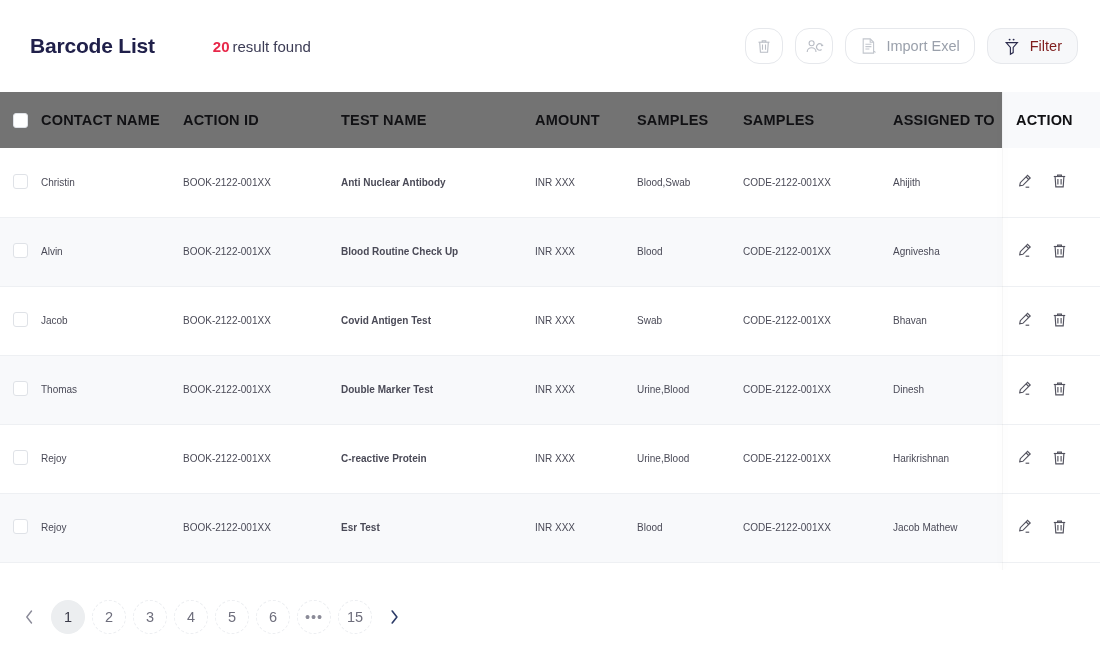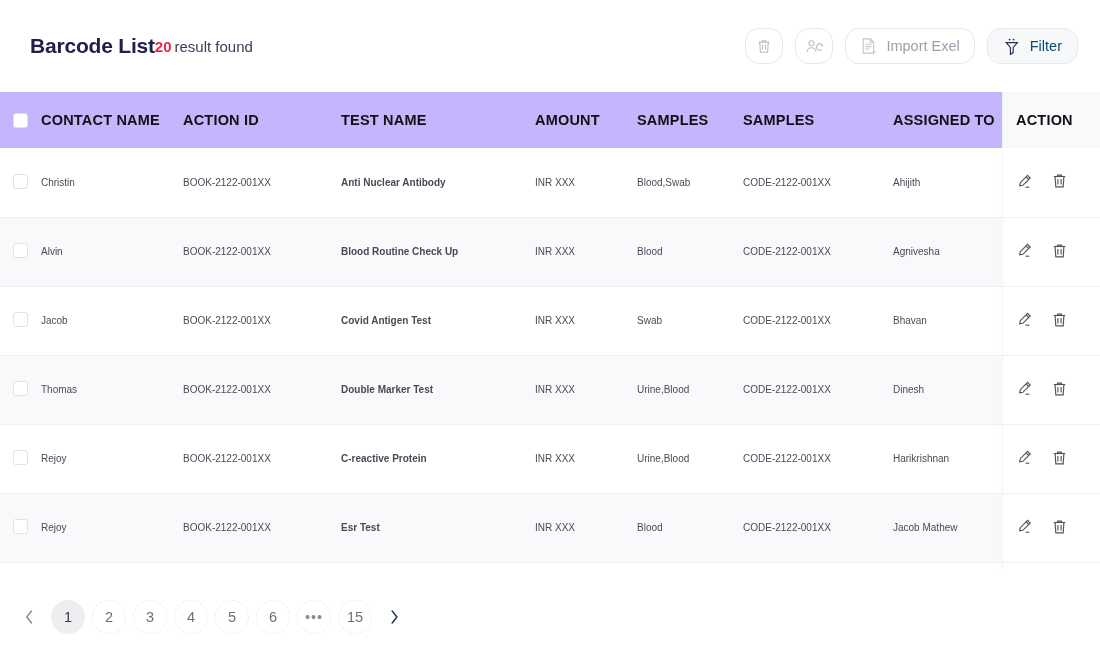--- a/index.html
+++ b/index.html
@@ -27,20 +27,21 @@
     background: #ffffff;
   }
   .title {
     font-size: 21px;
     font-weight: bold;
     color: #20204a;
     letter-spacing: -0.2px;
     white-space: nowrap;
   }
   .result-found {
+    margin-left: 58px;
     font-size: 15px;
     color: #3c3c55;
     white-space: nowrap;
   }
   .result-count {
     color: #e8284a;
     font-weight: bold;
     margin-right: 3px;
   }
   .toolbar {
@@ -60,40 +61,40 @@
     gap: 9px;
     padding: 0 14px;
     cursor: pointer;
     font-size: 14.5px;
     color: #9aa0ab;
     white-space: nowrap;
   }
   .tb-btn.icon-only { width: 38px; padding: 0; }
   .tb-btn.filter-btn {
     background: #f7f8fa;
-    color: #0c4a6e;
+    color: #7f1d1d;
     font-weight: 500;
     padding: 0 15px;
   }
   .tb-btn svg { display: block; }
 
   
   .table-wrap {
     position: relative;
     width: 1100px;
     height: 478px;
     overflow: hidden;
   }
   table.grid {
     width: 1100px;
     border-collapse: collapse;
     table-layout: fixed;
   }
   table.grid thead th {
-    background: #c4b5fd;
+    background: #737373;
     height: 56px;
     font-size: 14.5px;
     font-weight: bold;
     color: #111114;
     text-align: left;
     letter-spacing: 0.2px;
     padding: 0;
     vertical-align: middle;
     white-space: nowrap;
   }

